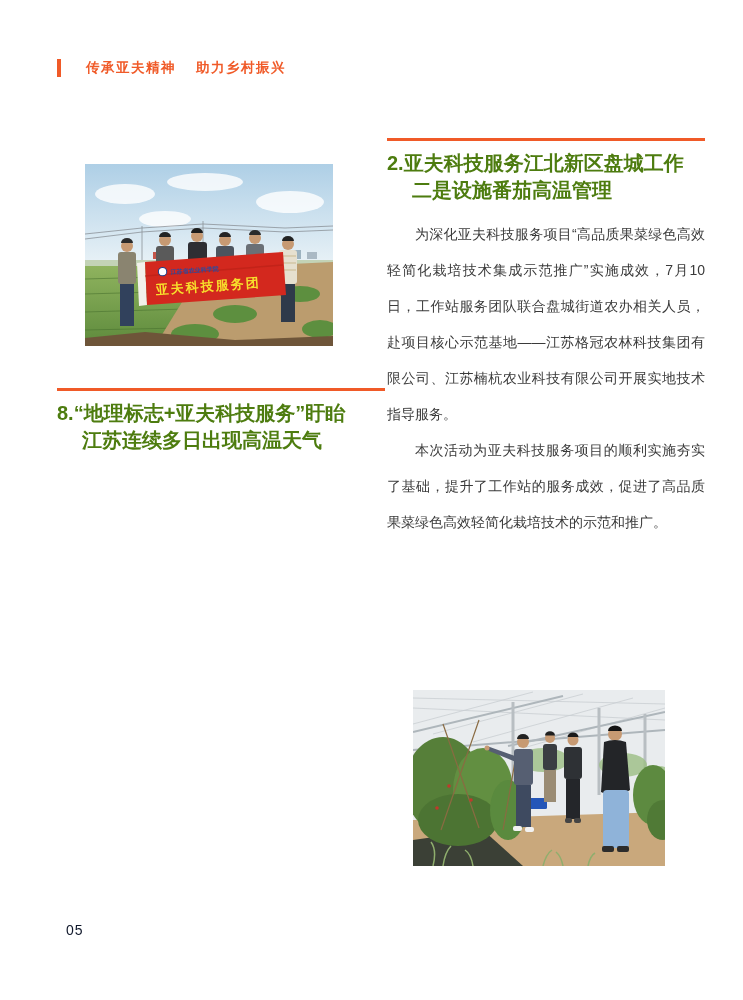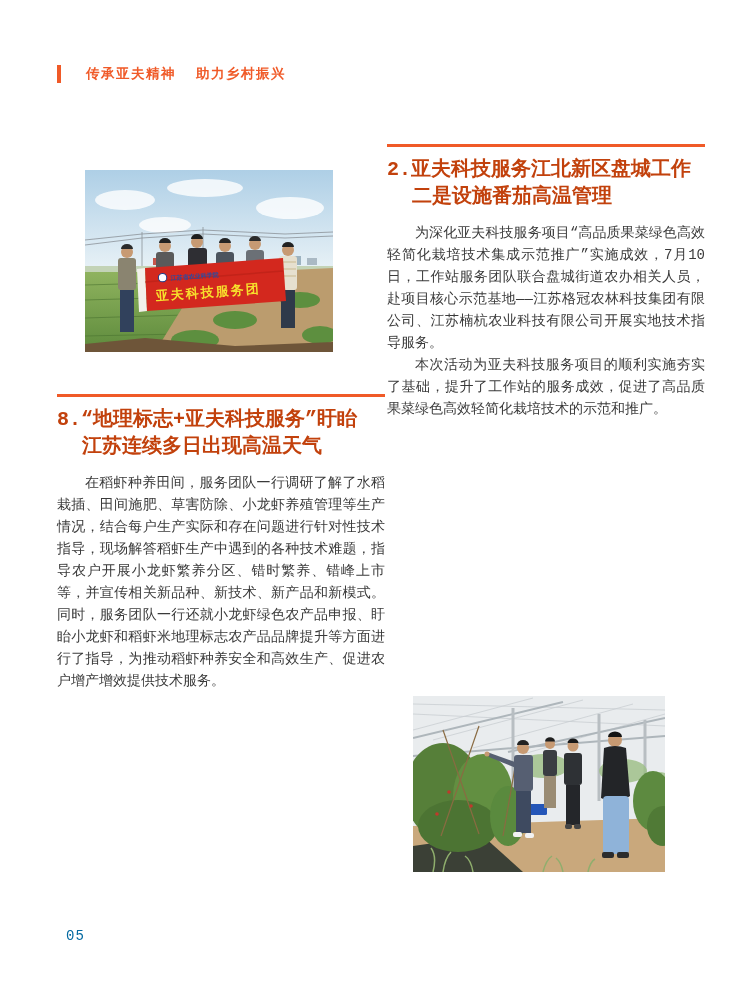--- a/index.html
+++ b/index.html
@@ -1,42 +1,42 @@
 <!DOCTYPE html>
 <html><head>
 <meta charset="utf-8">
 <style>
   html,body{margin:0;padding:0;background:#fff;}
   .page{
     position:relative;width:743px;height:940px;background:#ffffff;
-    font-family:Liberation Mono, monospace;overflow:hidden;
-    margin:14px auto;
+    font-family:Liberation Sans, sans-serif;overflow:hidden;
+    margin:8px auto;
   }
   
   .masthead{position:absolute;left:57px;top:51px;display:flex;align-items:center;}
   .masthead .bar{width:4px;height:18px;background:#F05A28;margin-right:25px;}
   .masthead .slogan{color:#F05A28;font-weight:bold;font-size:13.5px;letter-spacing:1.5px;}
   .masthead .slogan + .slogan{margin-left:20px;}
   
   .photo{position:absolute;margin:0;padding:0;}
   .photo svg{display:block;width:100%;height:100%;}
   .photo1{left:85px;top:156px;width:248px;height:182px;}
   .photo2{left:413px;top:682px;width:252px;height:176px;}
   
   .article{position:absolute;}
   .article1{left:57px;top:380px;width:328px;}
   .article2{left:387px;top:130px;width:318px;}
   .rule{border-top:3px solid #F05A28;margin:0 0 9px 0;}
-  .title{margin:0 0 12px 0;color:#c2410c;font-size:20px;line-height:27px;font-weight:bold;}
+  .title{margin:0 0 12px 0;color:#4d7c0f;font-size:20px;line-height:27px;font-weight:bold;}
   .title .t1,.title .t2{display:block;}
   .title .t2{padding-left:25px;}
-  .bodytext{font-size:14px;line-height:22px;color:#3A3A3A;text-align:justify;}
+  .bodytext{font-size:14px;line-height:36px;color:#3A3A3A;text-align:justify;}
   .bodytext p{margin:0;text-indent:2em;}
   
-  .pagenum{position:absolute;left:66px;top:914px;font-size:14px;color:#0369a1;letter-spacing:1px;}
+  .pagenum{position:absolute;left:66px;top:914px;font-size:14px;color:#0f172a;letter-spacing:1px;}
 </style>
 </head>
 <body>
 
 <div class="page">
 
   <header class="masthead">
     <span class="bar"></span>
     <span class="slogan">传承亚夫精神</span>
     <span class="slogan">助力乡村振兴</span>
@@ -135,21 +135,20 @@
     </svg>
   </figure>
 
   <section class="article article1">
     <div class="rule"></div>
     <h2 class="title">
       <span class="t1">8.“地理标志+亚夫科技服务”盱眙</span>
       <span class="t2">江苏连续多日出现高温天气</span>
     </h2>
     <div class="bodytext">
-      <p>在稻虾种养田间，服务团队一行调研了解了水稻栽插、田间施肥、草害防除、小龙虾养殖管理等生产情况，结合每户生产实际和存在问题进行针对性技术指导，现场解答稻虾生产中遇到的各种技术难题，指导农户开展小龙虾繁养分区、错时繁养、错峰上市等，并宣传相关新品种、新技术、新产品和新模式。同时，服务团队一行还就小龙虾绿色农产品申报、盱眙小龙虾和稻虾米地理标志农产品品牌提升等方面进行了指导，为推动稻虾种养安全和高效生产、促进农户增产增效提供技术服务。</p>
     </div>
   </section>
 
   <section class="article article2">
     <div class="rule"></div>
     <h2 class="title">
       <span class="t1">2.亚夫科技服务江北新区盘城工作</span>
       <span class="t2">二是设施番茄高温管理</span>
     </h2>
     <div class="bodytext">

